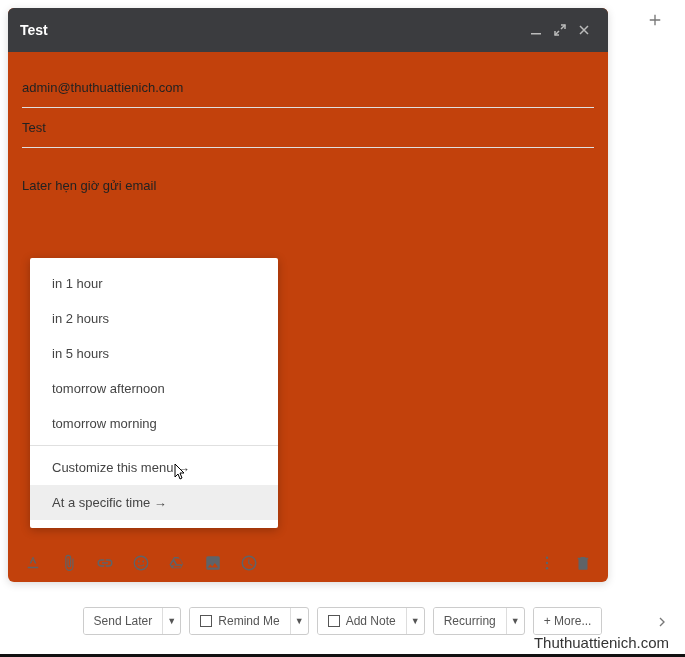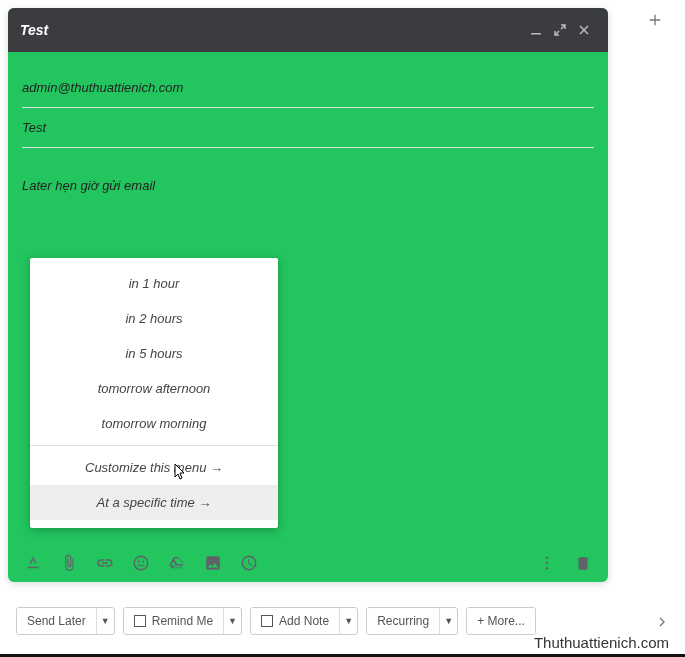--- a/index.html
+++ b/index.html
@@ -9,25 +9,24 @@
   width: 685px;
   height: 657px;
   position: relative;
   overflow: hidden;
 }
 .compose {
   position: absolute;
   left: 8px;
   top: 8px;
   width: 600px;
-  background: #22c55e;
+  background: #c2410c;
   border-radius: 6px;
   box-shadow: 0 2px 8px rgba(0,0,0,0.15);
   overflow: visible;
-  font-style: italic;
 }
 .titlebar {
   background: #3b3c3f;
   color: #fff;
   padding: 10px 12px;
   display: flex;
   align-items: center;
   border-radius: 6px 6px 0 0;
 }
 .titlebar .title {
@@ -80,21 +79,20 @@
 .dropdown-menu {
   position: absolute;
   left: 22px;
   bottom: 54px;
   width: 248px;
   background: #fff;
   border-radius: 2px;
   box-shadow: 0 2px 10px rgba(0,0,0,0.25);
   padding: 8px 0;
   z-index: 100;
-  text-align: center;
 }
 .menu-item {
   padding: 10px 22px;
   font-size: 13px;
   color: #444;
   cursor: pointer;
 }
 .menu-divider {
   height: 1px;
   background: #e0e0e0;
@@ -108,20 +106,21 @@
   height: 20px;
 }
 .bottom-bar {
   position: absolute;
   left: 16px;
   bottom: 22px;
   right: 16px;
   display: flex;
   align-items: center;
   gap: 8px;
+  justify-content: center;
 }
 .btn-group {
   display: flex;
   border: 1px solid #ccc;
   border-radius: 3px;
   overflow: hidden;
   background: #fff;
 }
 .btn {
   padding: 6px 10px;

